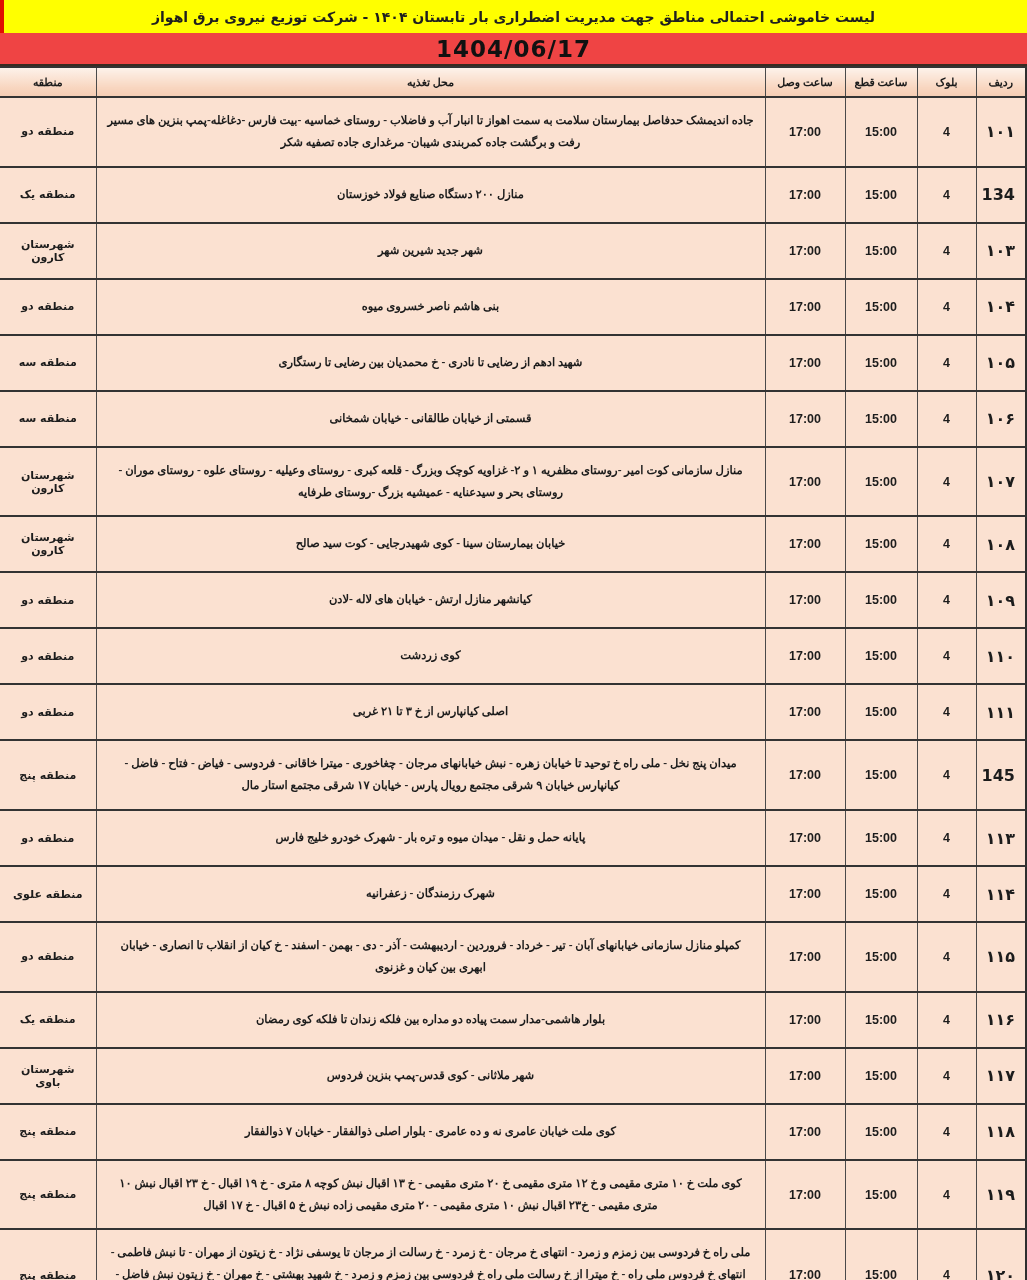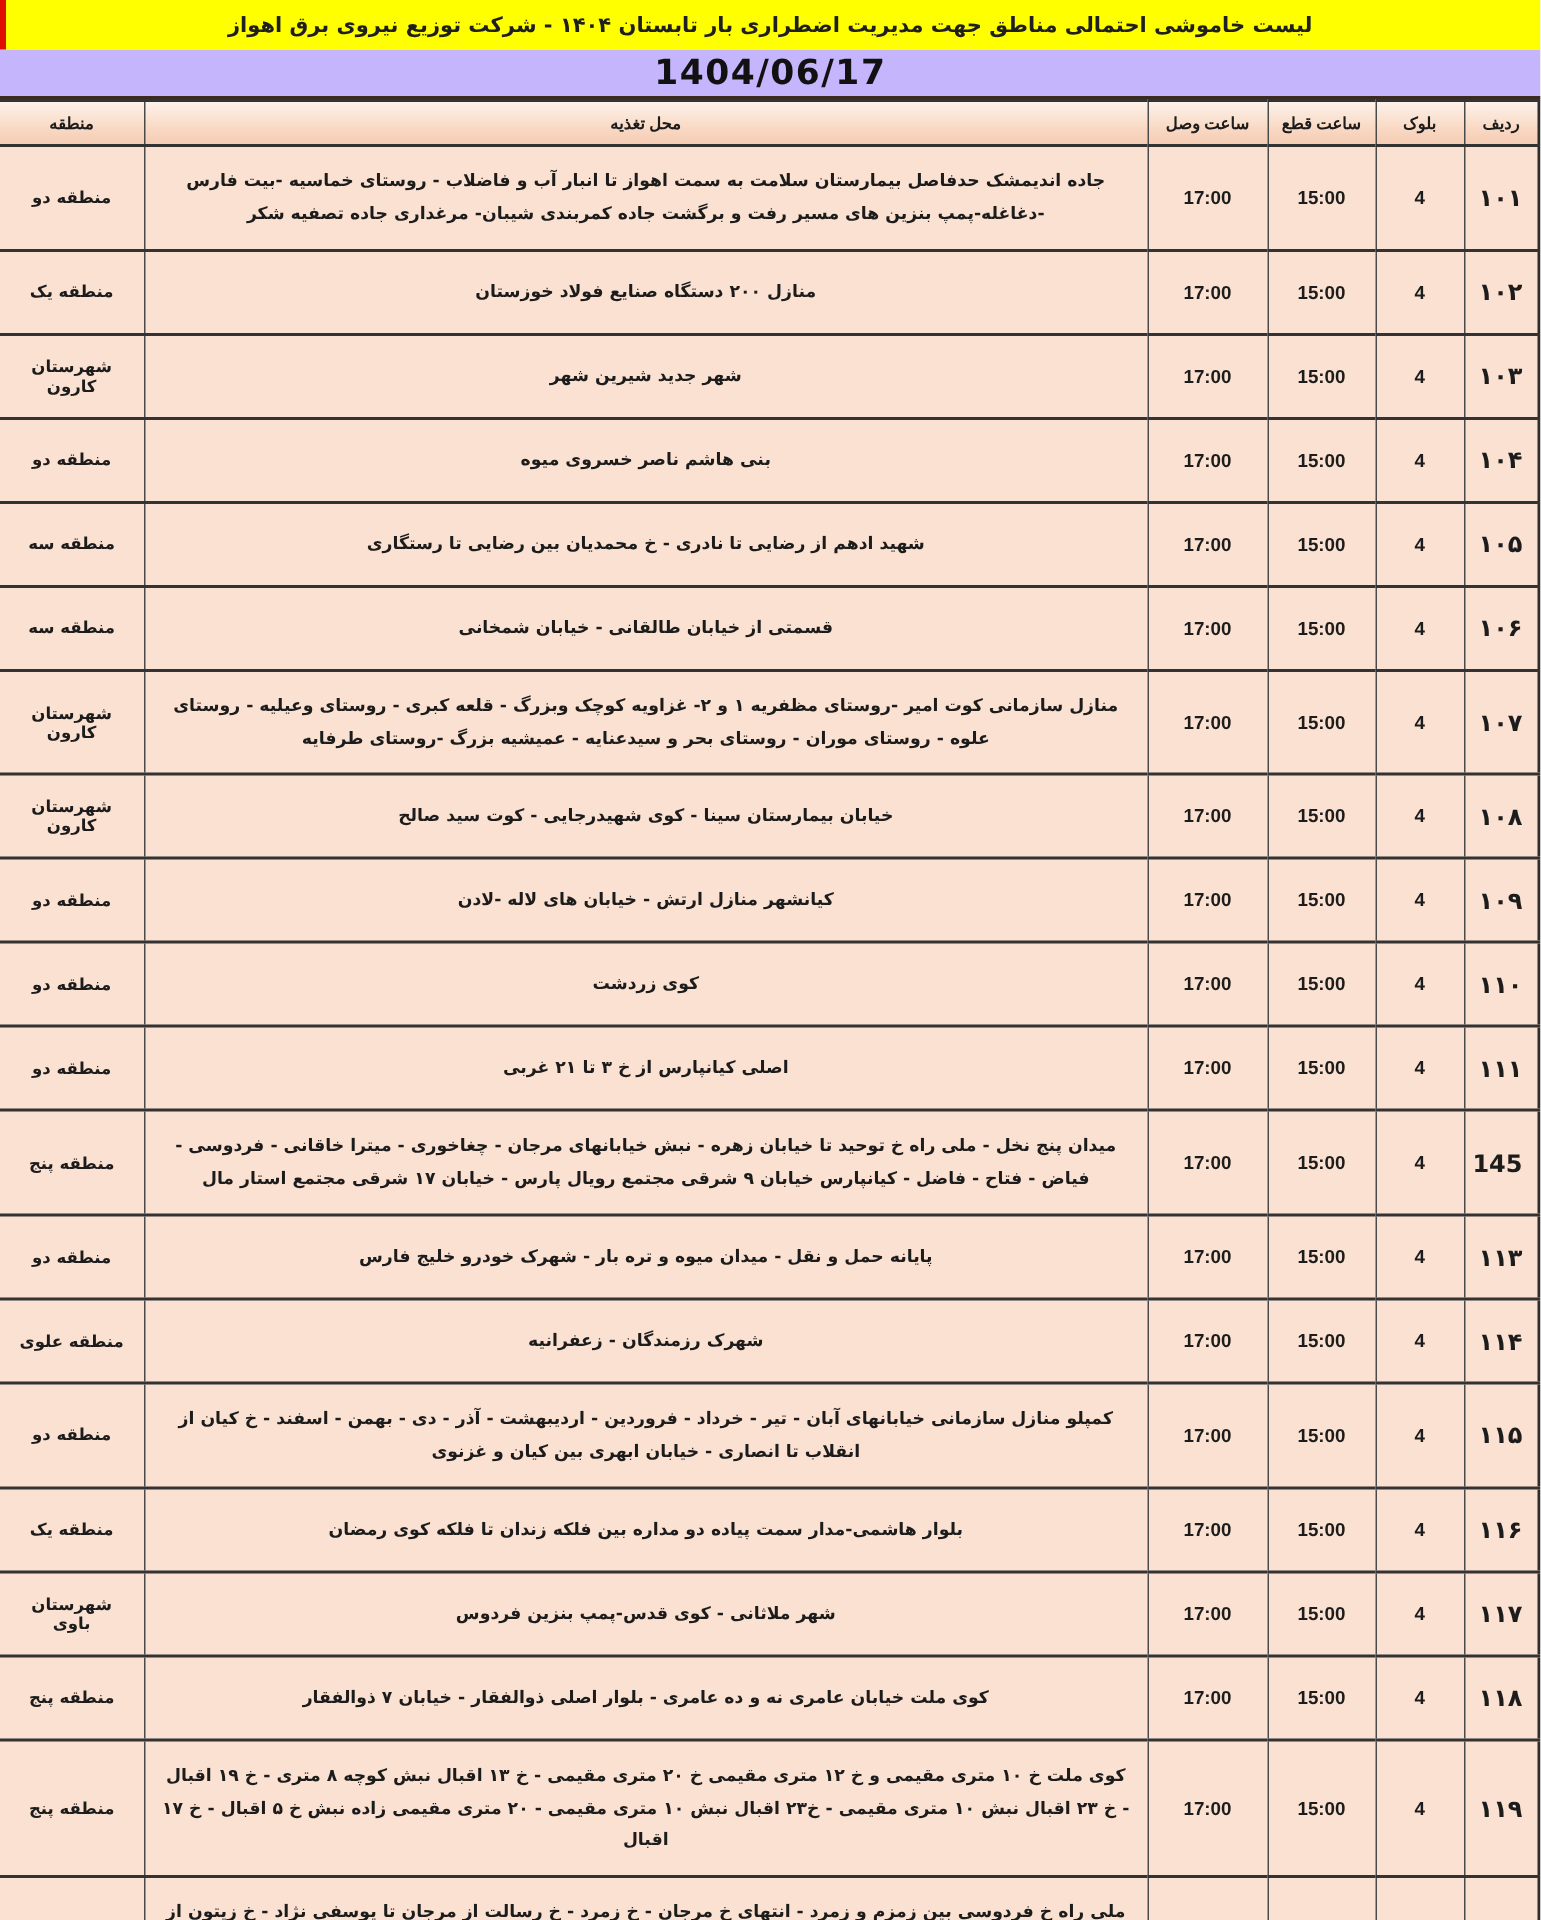--- a/index.html
+++ b/index.html
@@ -34,21 +34,21 @@
   }
   .title-text {
     font-size: 14px;
     font-weight: bold;
     color: #1f1f1f;
     white-space: nowrap;
   }
   .date-band {
     width: 100%;
     height: 33px;
-    background: #c4b5fd;
+    background: #ef4444;
     display: flex;
     align-items: center;
     justify-content: center;
     border-bottom: 2px solid #3a2a20;
   }
   .date-text {
     font-size: 23px;
     font-weight: bold;
     color: #111111;
     letter-spacing: 1px;
@@ -80,20 +80,21 @@
   }
   table.schedule td {
     height: 56px;
     background: #fbe1d1;
     padding: 12px 10px;
   }
   td.c-loc {
     font-size: 11.5px;
     line-height: 1.9;
     padding: 12px 14px;
+    font-family: Liberation Serif, serif;
   }
   td.c-region { font-size: 11px; }
   td.c-rownum { font-size: 16px; }
   td.c-block  { font-size: 12.5px; font-family: "Liberation Sans", sans-serif; }
   td.c-cut, td.c-recon {
     font-size: 12.5px;
     font-family: "Liberation Sans", sans-serif;
     direction: ltr;
   }
 </style>
@@ -132,21 +133,21 @@
     <tbody id="rows-body">
         <tr>
           <td class="c-rownum">۱۰۱</td>
           <td class="c-block">4</td>
           <td class="c-cut">15:00</td>
           <td class="c-recon">17:00</td>
           <td class="c-loc">جاده اندیمشک حدفاصل بیمارستان سلامت به سمت اهواز تا انبار آب و فاضلاب - روستای خماسیه -بیت فارس -دغاغله-پمپ بنزین های مسیر رفت و برگشت جاده کمربندی شیبان- مرغداری جاده تصفیه شکر</td>
           <td class="c-region">منطقه دو</td>
         </tr>
         <tr>
-          <td class="c-rownum">۱۰۲</td>
+          <td class="c-rownum">134</td>
           <td class="c-block">4</td>
           <td class="c-cut">15:00</td>
           <td class="c-recon">17:00</td>
           <td class="c-loc">منازل ۲۰۰ دستگاه صنایع فولاد خوزستان</td>
           <td class="c-region">منطقه یک</td>
         </tr>
         <tr>
           <td class="c-rownum">۱۰۳</td>
           <td class="c-block">4</td>
           <td class="c-cut">15:00</td>

